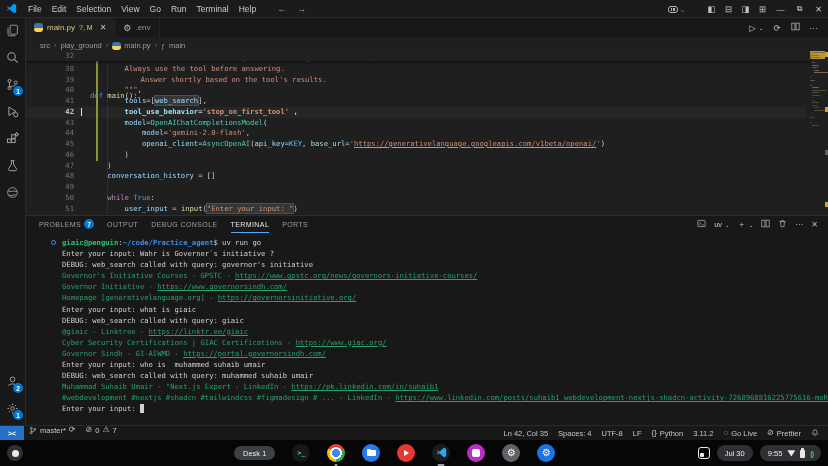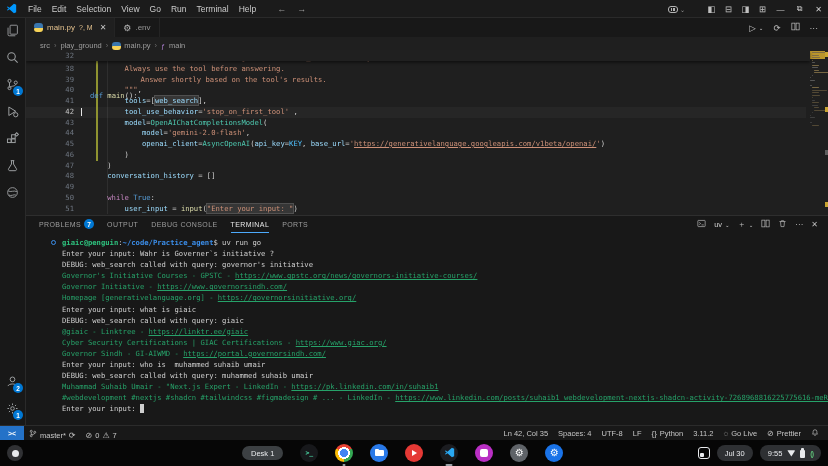--- a/index.html
+++ b/index.html
@@ -90,29 +90,29 @@
   .t-pa{color:#3b8eea;font-weight:bold}
   .t-g{color:#26a269}
   .t-gl{color:#26a269;text-decoration:underline}
   .t-cur{display:inline-block;width:4.4px;height:8.5px;background:#cfcfcf;vertical-align:-1.5px}
   .t-dec{position:absolute;left:-11px;top:3px;width:5px;height:5px;border:1px solid #3b8eea;border-radius:50%}
   
   .statusbar{position:absolute;left:0;right:0;top:425px;height:15px;background:#181818;border-top:1px solid #2b2b2b;
     display:flex;align-items:center;font-size:7.5px;color:#c7c7c7;z-index:25}
   .remote{height:100%;min-width:24px;background:#2472c8;color:#fff;display:flex;align-items:center;justify-content:center;
     font-size:7px;font-weight:bold;padding:0 4px}
-  .sb-item{display:flex;align-items:flex-end;gap:3px;padding:0 5px;height:100%}
+  .sb-item{display:flex;align-items:flex-start;gap:3px;padding:0 5px;height:100%}
   .sb-right{margin-left:auto;display:flex;align-items:center;padding-right:4px}
   .sb-ic{font-size:8px;line-height:1}
   
   .shelf{position:absolute;left:0;right:0;bottom:0;height:26px;background:#060606}
   .launcher{position:absolute;left:7px;top:5px;width:16px;height:16px;border-radius:50%;background:#303134;
     display:flex;align-items:center;justify-content:center}
   .launcher i{width:7px;height:7px;border-radius:50%;background:#e8eaed}
-  .shelf-center{position:absolute;left:242px;top:0;height:26px;display:flex;align-items:center;gap:17px}
+  .shelf-center{position:absolute;left:234px;top:0;height:26px;display:flex;align-items:center;gap:17px}
   .desk-pill{background:#3c4043;border-radius:9px;padding:2.5px 9px;font-size:7.5px;color:#e8eaed}
   .app{position:relative;width:18px;height:18px;border-radius:50%;display:flex;align-items:center;justify-content:center}
   .run-dot{position:absolute;bottom:-3.5px;left:50%;transform:translateX(-50%);height:2px;border-radius:1px;background:#9aa0a6}
   .folder{width:9px;height:6px;background:#fff;border-radius:1px;position:relative}
   .folder::before{content:"";position:absolute;top:-1.5px;left:0;width:4px;height:2px;background:#fff;border-radius:1px 1px 0 0}
   .yt-play{width:0;height:0;border-left:5px solid #fff;border-top:3.5px solid transparent;border-bottom:3.5px solid transparent;margin-left:1px}
   .shelf-right{position:absolute;right:7px;top:0;height:26px;display:flex;align-items:center;gap:7px}
   .capture{width:12px;height:12px;border:1.3px solid #e8eaed;border-radius:3px;position:relative}
   .capture::after{content:"";position:absolute;left:1px;bottom:1px;width:4px;height:4px;background:#e8eaed;border-radius:1px}
   .pill{background:#2e3033;border-radius:9px;height:16px;display:flex;align-items:center;padding:0 8px;
@@ -272,21 +272,21 @@
       <span>main</span>
     </div>
 
   <div class="editor">
     <div>
         <div class="code-row" style="top: 3px;"><span class="gut">37</span><span class="code" style="left: calc(8ch + 64px);"><span class="tk-s">You can search the web using the tool `web_search` when you don't know the answer.</span></span></div>
         <div class="code-row" style="top: 13.75px; text-decoration: underline;"><span class="gut">38</span><span class="code" style="left: calc(8ch + 64px);"><span class="tk-s">Always use the tool before answering.</span></span></div>
         <div class="code-row" style="top: 24.5px;"><span class="gut">39</span><span class="code" style="left: calc(8ch + 64px); margin-left: 16px;"><span class="tk-s">Answer shortly based on the tool's results.</span></span></div>
         <div class="code-row" style="top: 35.25px;"><span class="gut">40</span><span class="code" style="left: calc(8ch + 64px);"><span class="tk-s">"""</span><span class="tk-p">,</span></span></div>
         <div class="code-row" style="top: 46px;"><span class="gut">41</span><span class="code" style="left: calc(8ch + 64px);"><span class="tk-v">tools</span><span class="tk-p">=[</span><span class="tk-v hl">web_search</span><span class="tk-p">],</span></span></div>
-        <div class="code-row cur-line" style="top: 56.75px;"><span class="gut on">42</span><span class="gutcursor"></span><span class="code" style="left: calc(8ch + 64px);"><span class="tk-v">tool_use_behavior</span><span class="tk-p">=</span><span class="tk-s">'stop_on_first_tool'</span><span class="tk-p"> ,</span></span></div>
+        <div class="code-row cur-line" style="top: 56.75px; font-weight: bold;"><span class="gut on">42</span><span class="gutcursor"></span><span class="code" style="left: calc(8ch + 64px);"><span class="tk-v">tool_use_behavior</span><span class="tk-p">=</span><span class="tk-s">'stop_on_first_tool'</span><span class="tk-p"> ,</span></span></div>
         <div class="code-row" style="top: 67.5px;"><span class="gut">43</span><span class="code" style="left: calc(8ch + 64px);"><span class="tk-v">model</span><span class="tk-p">=</span><span class="tk-c">OpenAIChatCompletionsModel</span><span class="tk-p">(</span></span></div>
         <div class="code-row" style="top: 78.25px;"><span class="gut">44</span><span class="code" style="left: calc(12ch + 64px);"><span class="tk-v">model</span><span class="tk-p">=</span><span class="tk-s">'gemini-2.0-flash'</span><span class="tk-p">,</span></span></div>
         <div class="code-row" style="top: 89px;"><span class="gut">45</span><span class="code" style="left: calc(12ch + 64px);"><span class="tk-v">openai_client</span><span class="tk-p">=</span><span class="tk-c">AsyncOpenAI</span><span class="tk-p">(</span><span class="tk-v">api_key</span><span class="tk-p">=</span><span class="tk-cn">KEY</span><span class="tk-p">, </span><span class="tk-v">base_url</span><span class="tk-p">=</span><span class="tk-s">'</span><span class="tk-lk">https://generativelanguage.googleapis.com/v1beta/openai/</span><span class="tk-s">'</span><span class="tk-p">)</span></span></div>
         <div class="code-row" style="top: 99.75px;"><span class="gut">46</span><span class="code" style="left: calc(8ch + 64px);"><span class="tk-p">)</span></span></div>
         <div class="code-row" style="top: 110.5px;"><span class="gut">47</span><span class="code" style="left: calc(4ch + 64px);"><span class="tk-p">)</span></span></div>
         <div class="code-row" style="top: 121.25px;"><span class="gut">48</span><span class="code" style="left: calc(4ch + 64px);"><span class="tk-v">conversation_history</span><span class="tk-p"> = []</span></span></div>
         <div class="code-row" style="top: 132px;"><span class="gut">49</span><span class="code" style="left: calc(0ch + 64px);"></span></div>
         <div class="code-row" style="top: 142.75px;"><span class="gut">50</span><span class="code" style="left: calc(4ch + 64px);"><span class="tk-kc">while</span><span class="tk-p"> </span><span class="tk-k">True</span><span class="tk-p">:</span></span></div>
         <div class="code-row" style="top: 153.5px;"><span class="gut">51</span><span class="code" style="left: calc(8ch + 64px);"><span class="tk-v">user_input</span><span class="tk-p"> = </span><span class="tk-fn">input</span><span class="tk-p">(</span><span class="tk-s hl">"Enter your input: "</span><span class="tk-p">)</span></span></div>
         <div class="iguide" style="left: calc(4ch + 64px); top: 3px; height: 161.25px;"></div>

